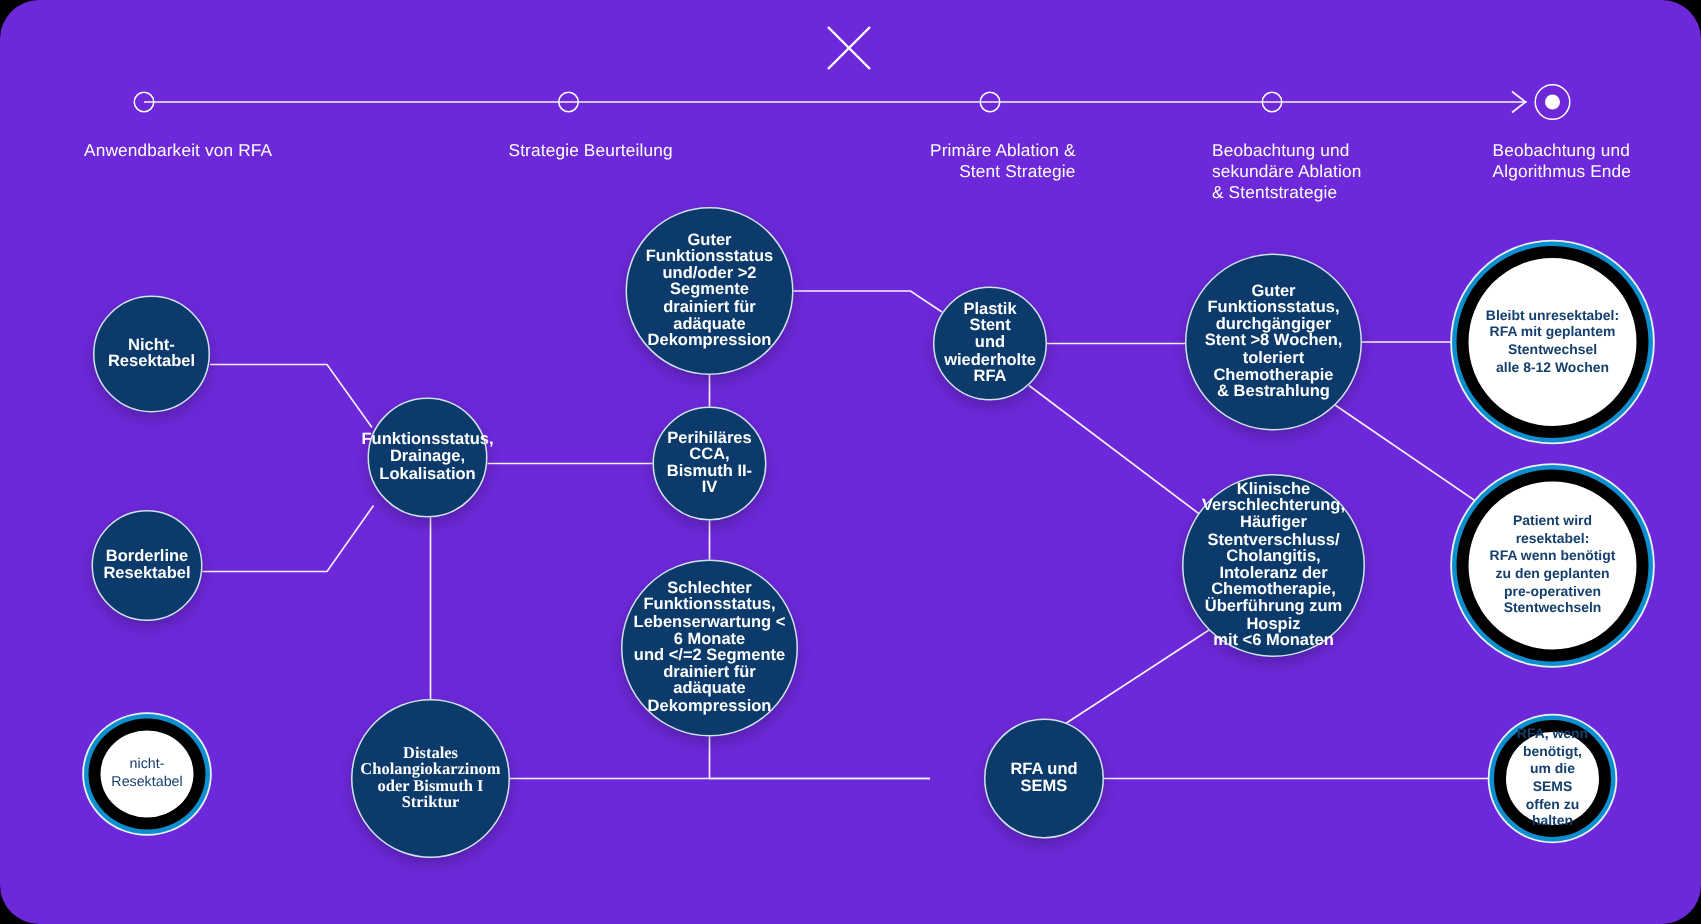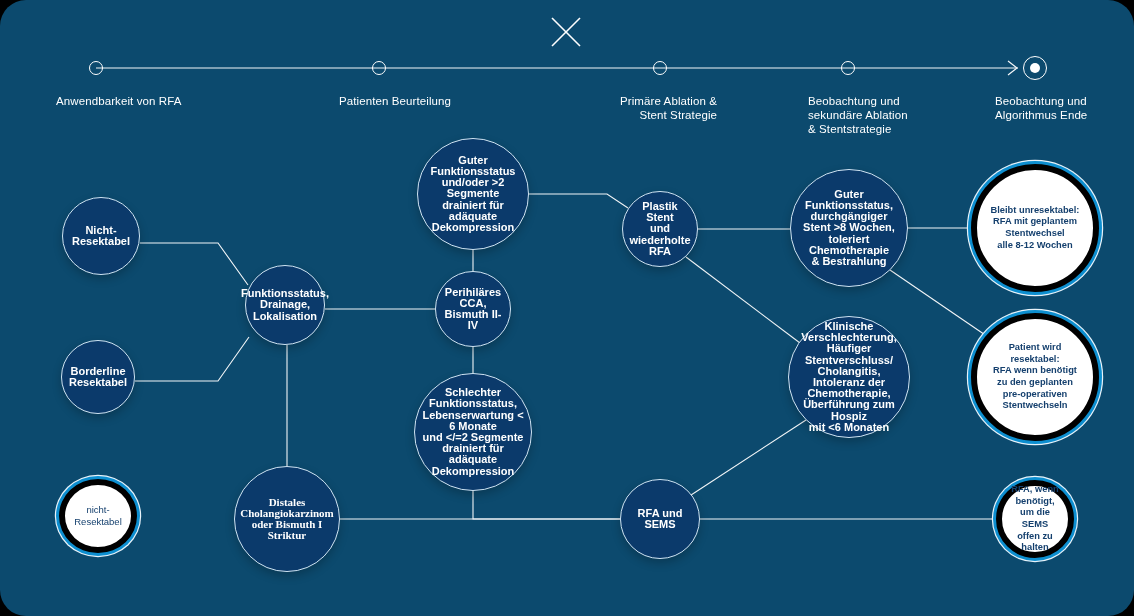--- a/index.html
+++ b/index.html
@@ -1,28 +1,28 @@
 <!DOCTYPE html>
 <html><head>
 <meta charset="utf-8">
 <style>
   html,body{margin:0;padding:0;background:#000;}
   body{width:1134px;height:616px;overflow:hidden;font-family:"Liberation Sans",sans-serif;}
-  #stage{position:relative;width:1134px;height:616px;background:#0c4a6e;border-radius:26px;overflow:hidden;}
+  #stage{position:relative;width:1134px;height:616px;background:#6d28d9;border-radius:26px;overflow:hidden;}
 
   #edges{position:absolute;left:0;top:0;width:1134px;height:616px;}
 
   .tl-label{position:absolute;color:#ffffff;font-size:11.5px;line-height:14px;letter-spacing:.1px;white-space:pre-line;}
 
   .node{position:absolute;border-radius:50%;display:flex;align-items:center;justify-content:center;text-align:center;box-sizing:border-box;}
   .node .t{white-space:pre-line;}
   .dark{background:#0b3a6b;border:1.3px solid #cfe4f3;color:#ffffff;
         box-shadow:0 4px 10px rgba(0,0,0,.22);}
   .dark .t{font-size:11px;line-height:11.2px;font-weight:bold;padding:0 4px;}
-  .white{background:#ffffff;color:#15406e;border:6px solid #000000;
+  .white{background:#ffffff;color:#15406e;border:8px solid #000000;
          box-shadow:0 0 0 3px #0d8ecf, 0 0 0 4.2px #e8f3fa;}
   .white .t{font-size:9.3px;line-height:11.6px;font-weight:bold;padding:0 6px;}
   .legend .t{font-size:9.5px;line-height:11.6px;font-weight:normal;}
 
   #closeicon{position:absolute;left:548px;top:14px;width:36px;height:36px;}
 </style>
 </head>
 <body>
 
 <div id="stage">
@@ -73,21 +73,21 @@
   <div id="timeline-markers">
       <div style="position: absolute; left: 89px; top: 61px; width: 14px; height: 14px; border-radius: 50%; border: 1.4px solid rgb(255, 255, 255); box-sizing: border-box; background: transparent;"></div>
       <div style="position: absolute; left: 372px; top: 61px; width: 14px; height: 14px; border-radius: 50%; border: 1.4px solid rgb(255, 255, 255); box-sizing: border-box; background: transparent;"></div>
       <div style="position: absolute; left: 653px; top: 61px; width: 14px; height: 14px; border-radius: 50%; border: 1.4px solid rgb(255, 255, 255); box-sizing: border-box; background: transparent;"></div>
       <div style="position: absolute; left: 841px; top: 61px; width: 14px; height: 14px; border-radius: 50%; border: 1.4px solid rgb(255, 255, 255); box-sizing: border-box; background: transparent;"></div>
       <div style="position: absolute; left: 1023px; top: 56px; width: 24px; height: 24px; border-radius: 50%; border: 1.4px solid rgb(255, 255, 255); box-sizing: border-box; background: transparent;"></div>
       <div style="position: absolute; left: 1030px; top: 63px; width: 10px; height: 10px; border-radius: 50%; background: rgb(255, 255, 255);"></div>
     </div>
   <div id="timeline-labels">
       <div class="tl-label" style="left: 56px; top: 94px;">Anwendbarkeit von RFA</div>
-      <div class="tl-label" style="left: 339px; top: 94px;">Patienten Beurteilung</div>
+      <div class="tl-label" style="left: 339px; top: 94px;">Strategie Beurteilung</div>
       <div class="tl-label" style="left: 620px; top: 94px; text-align: right;">Primäre Ablation &amp;
 Stent Strategie</div>
       <div class="tl-label" style="left: 808px; top: 94px;">Beobachtung und
 sekundäre Ablation
 &amp; Stentstrategie</div>
       <div class="tl-label" style="left: 995px; top: 94px;">Beobachtung und
 Algorithmus Ende</div>
     </div>
   <div id="nodes">
       <div class="node dark" style="left: 62px; top: 197px; width: 78px; height: 78px;">
@@ -129,21 +129,21 @@
 und &lt;/=2 Segmente
 drainiert für adäquate
 Dekompression</span>
       </div>
       <div class="node dark" style="left: 622px; top: 191px; width: 76px; height: 76px;">
         <span class="t">Plastik Stent
 und
 wiederholte
 RFA</span>
       </div>
-      <div class="node dark" style="left: 620px; top: 479px; width: 80px; height: 80px;">
+      <div class="node dark" style="left: 656px; top: 479px; width: 80px; height: 80px;">
         <span class="t">RFA und SEMS</span>
       </div>
       <div class="node dark" style="left: 790px; top: 169px; width: 118px; height: 118px;">
         <span class="t">Guter Funktionsstatus,
 durchgängiger
 Stent &gt;8 Wochen,
 toleriert Chemotherapie
 &amp; Bestrahlung</span>
       </div>
       <div class="node dark" style="left: 788px; top: 316px; width: 122px; height: 122px;">

